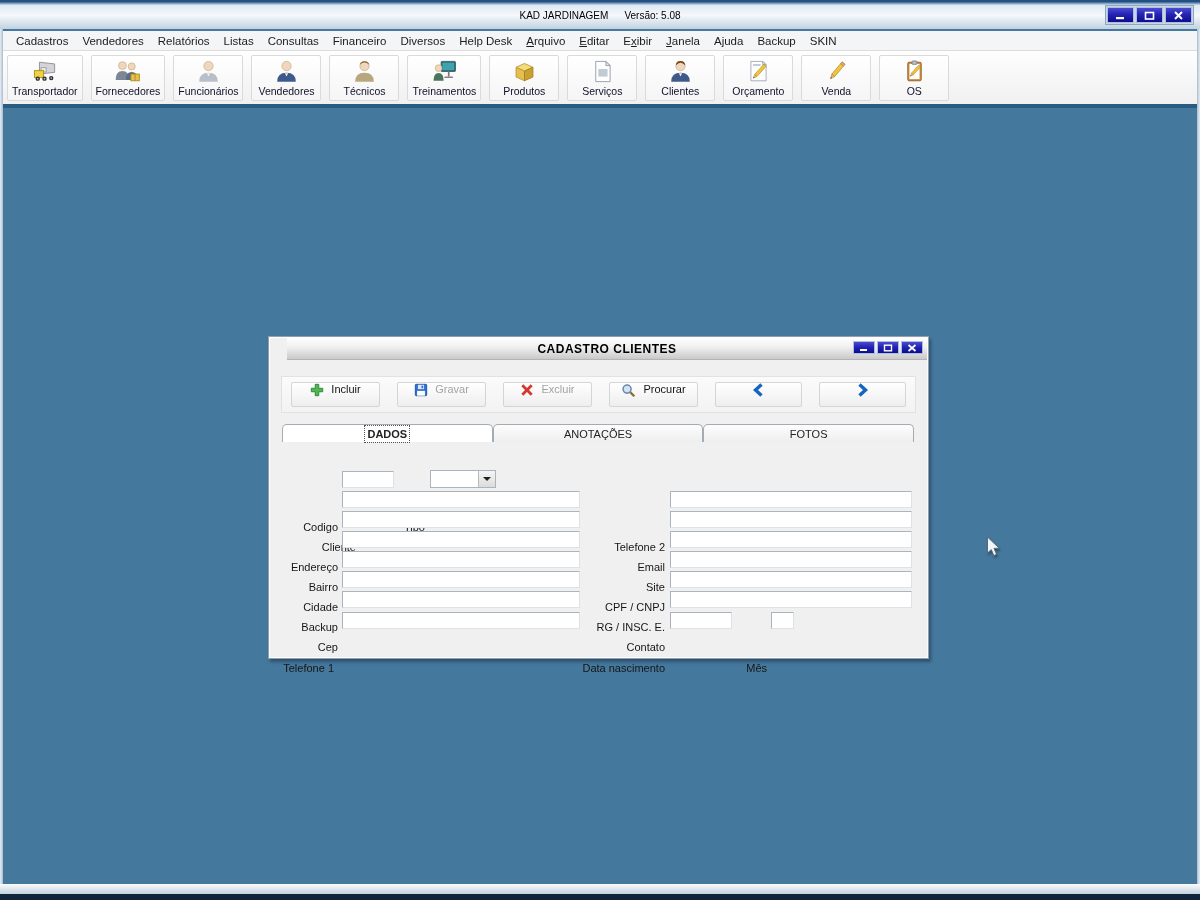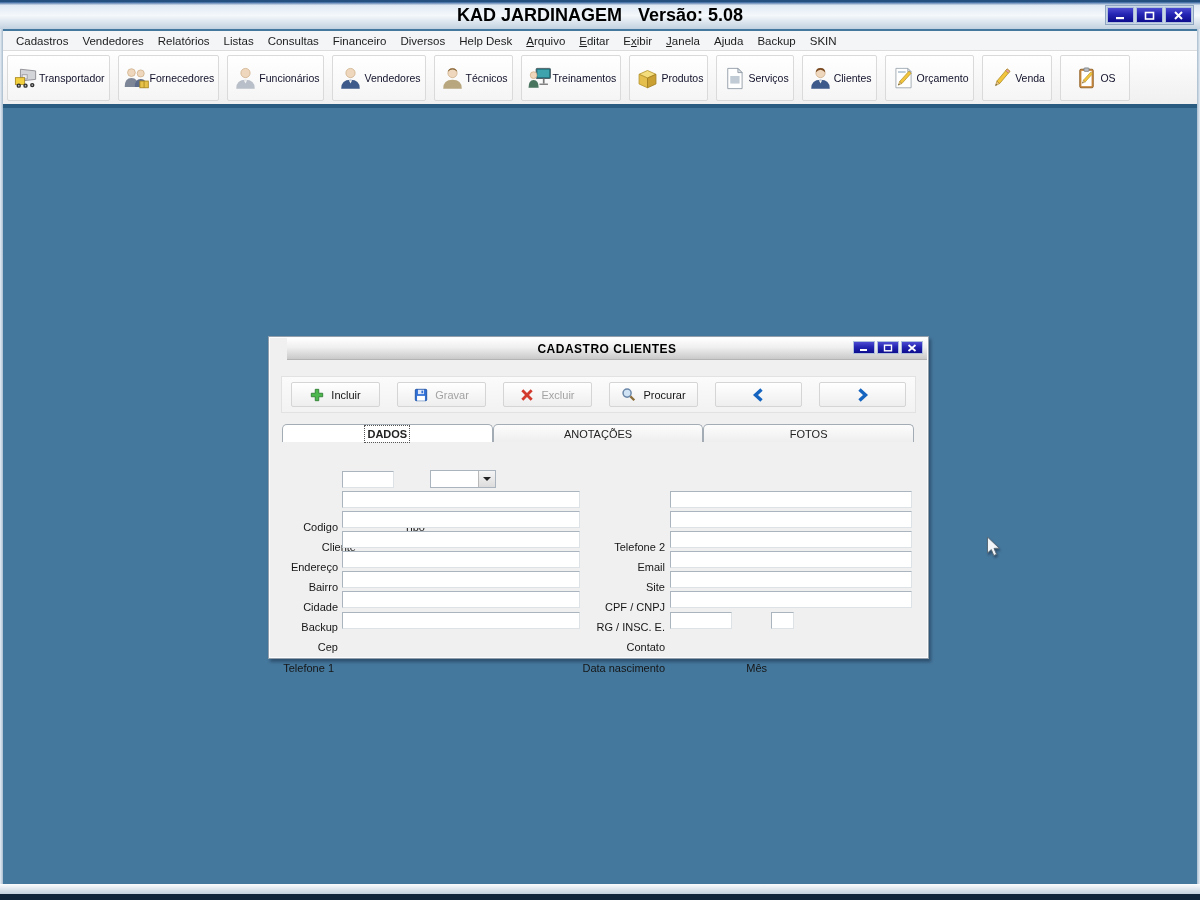--- a/index.html
+++ b/index.html
@@ -3,40 +3,40 @@
 <meta charset="utf-8">
 <style>
   * { margin:0; padding:0; box-sizing:border-box; }
   body { font-family:"Liberation Sans", sans-serif; }
   .screen { position:relative; width:1200px; height:900px; background:#45789D; overflow:hidden; }
 
   
   .titlebar { position:absolute; top:0; left:0; right:0; height:29px;
     background:linear-gradient(180deg,#30609a 0%,#dfe9f3 12%,#f4f8fb 50%,#c2d1e0 100%);
     border-top:2px solid #24507f; display:flex; align-items:center; justify-content:center; gap:16px; }
-  .titlebar .wtitle, .titlebar .wversion { font-size:18px; font-weight:bold; color:#000; }
+  .titlebar .wtitle, .titlebar .wversion { font-size:10px; font-weight:normal; color:#000; }
   .winctl { position:absolute; right:6px; top:5px; display:flex; gap:2px; padding:1px;
     background:#c9d6e4; border:1px solid #8fa6c2; }
   .winbtn { width:27px; height:16px; display:flex; align-items:center; justify-content:center;
     background:linear-gradient(180deg,#4b4bd2 0%,#2525b4 45%,#0d0d8e 100%);
     border:1px solid #aebfdd; cursor:default; }
   .winbtn-sm { width:22px; height:13px; }
 
   .menubar { position:absolute; top:31px; left:0; right:0; height:20px; background:#f3f5f7;
     border-bottom:1px solid #dcdcdc; display:flex; align-items:center; padding-left:9px; }
   .menu-item { font-size:11.5px; color:#1c1c1c; padding:2px 7px; white-space:nowrap; }
   .menu-item u { text-decoration:underline; }
 
   .toolbar { position:absolute; top:51px; left:0; right:0; height:57px;
     background:linear-gradient(180deg,#fefefe,#f0f0f0);
     border-top:1px solid #ffffff; border-bottom:4px solid #2A5B80;
     display:flex; align-items:center; gap:8px; padding-left:7px; }
   .tbtn { min-width:70px; height:46px; border:1px solid #dadada; border-radius:2px;
     background:linear-gradient(180deg,#ffffff,#f5f5f5);
-    display:flex; flex-direction:row; align-items:center; justify-content:center; padding:8px 4px; }
+    display:flex; flex-direction:column; align-items:center; justify-content:center; padding:8px 4px; }
   .ticon { height:28px; display:flex; align-items:center; }
   .tlabel { font-size:10.5px; color:#10102a; white-space:nowrap; line-height:13px; }
 
   .frame-left, .frame-right { position:absolute; top:29px; bottom:0; width:3px;
     background:linear-gradient(90deg,#e7eef5,#a9bdcf); }
   .frame-left { left:0; } .frame-right { right:0; background:linear-gradient(90deg,#a9bdcf,#e7eef5); }
   .silver-strip { position:absolute; left:0; right:0; bottom:6px; height:10px;
     background:linear-gradient(180deg,#fbfcfd,#c3d1de); }
   .dark-strip { position:absolute; left:0; right:0; bottom:0; height:6px; background:#10253a; }
 
@@ -48,21 +48,21 @@
     background:linear-gradient(180deg,#ffffff 0%,#efefef 45%,#c9c9c9 100%);
     border-bottom:1px solid #b4b4b4; display:flex; align-items:center; justify-content:center; }
   .dlg-title { font-size:12px; font-weight:bold; color:#000; letter-spacing:.5px; }
   .dlg-winctl { position:absolute; right:5px; top:4px; display:flex; gap:2px; }
 
   .actions { position:absolute; left:12px; right:12px; top:39px; height:37px;
     border:1px solid #e2e2e2; background:linear-gradient(180deg,#fbfbfb,#f2f2f2);
     display:flex; align-items:center; justify-content:space-between; padding:0 9px; }
   .abtn { width:89px; height:25px; border:1px solid #d5d5d5; border-radius:2px;
     background:linear-gradient(180deg,#ffffff,#eeeeee);
-    display:flex; align-items:center; justify-content:center; gap:7px;
+    display:flex; justify-content:center; gap:7px;
     font-size:11px; color:#141414; }
   .abtn.nav { width:87px; }
   .abtn.disabled { color:#a3a3a3; }
 
   .tabs { position:absolute; left:13px; right:14px; top:87px; height:18px; display:flex; }
   .tab { flex:1; border:1px solid #a3acb4; border-bottom:none; border-radius:5px 5px 0 0;
     background:linear-gradient(180deg,#fdfdfd,#eeeeee);
     display:flex; align-items:center; justify-content:center; font-size:11px; color:#222; }
   .tab.active { background:#ffffff; }
   .tab.active .tab-label { font-weight:bold; outline:1px dotted #555; outline-offset:2px; }

